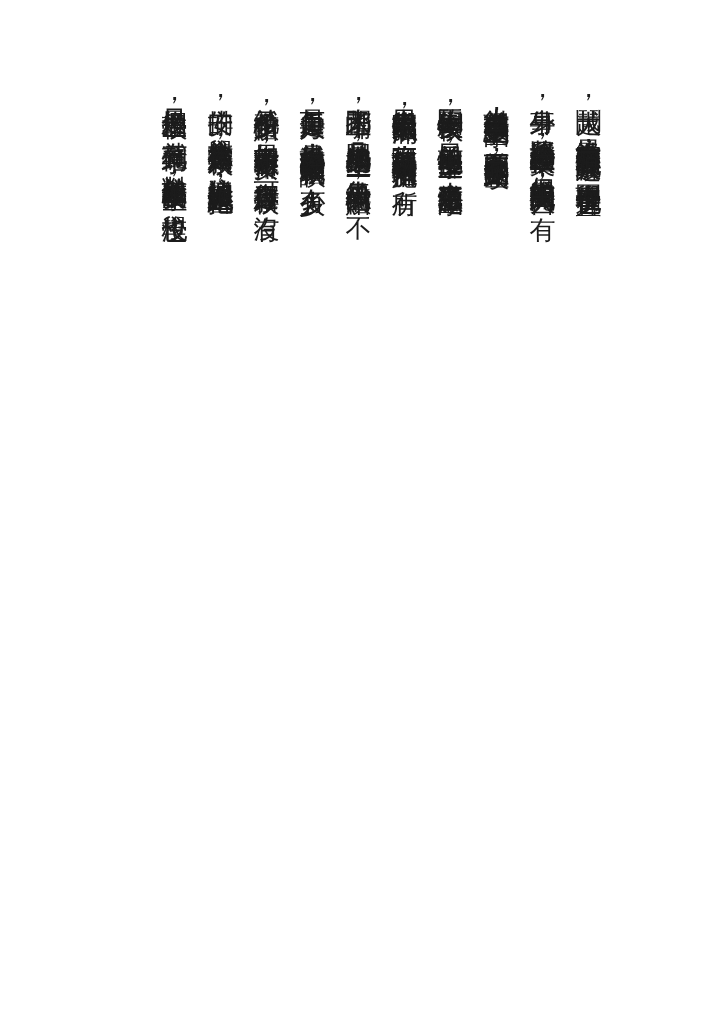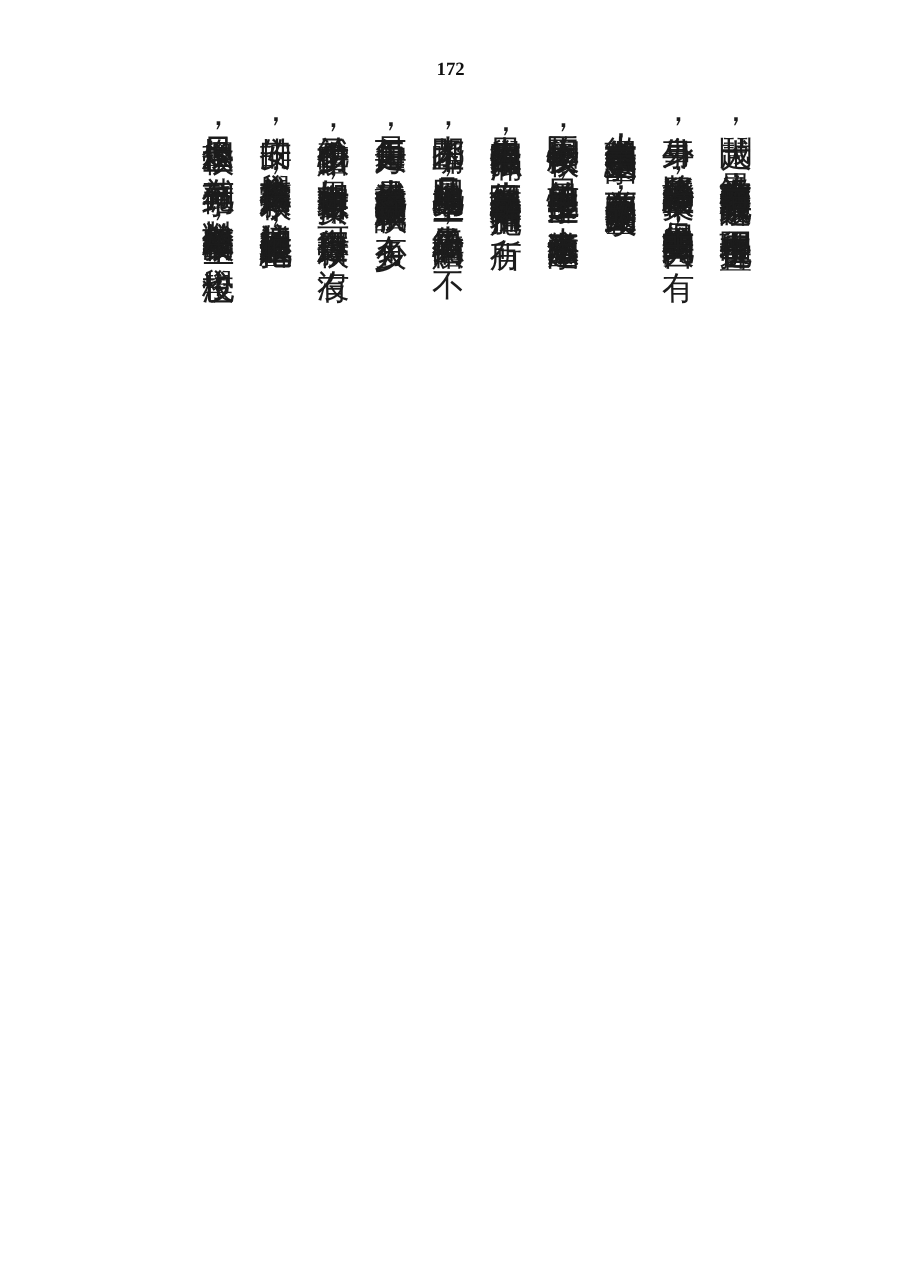--- a/index.html
+++ b/index.html
@@ -41,21 +41,20 @@
   }
   .tcol {
     line-height: 46px;  
     white-space: nowrap;
   }
 </style>
 </head>
 <body>
 
 <div class="page">
-  <div class="page-number">172</div>
 
   <div class="text-block">
     <div class="tcol">鬧越大，最終被害女生的班導師和校長因此被辭退，學園理事長也選擇置</div>
     <div class="tcol">身事外，將這所風評變差的學校捨棄，但是學校並沒有因此關門大吉，有</div>
     <div class="tcol">人從前任理事長手中買下了駒王學園，並在買下學園後立刻開始了整改，</div>
     <div class="tcol">駒王學園恢復女校，目前的男性學生全部退學，本來這一做法激起了學園</div>
     <div class="tcol">中男學生家屬的強烈不滿，但是隨著新任理事長的一系列補償措施，所有</div>
     <div class="tcol">人都閉上了嘴，凡是因此被退學的男學生，每人給予一億日元的賠償，不</div>
     <div class="tcol">是每戶而是每人，也就是說如果家中有複數的孩子在學校就讀，有多少人</div>
     <div class="tcol">就給予多少份賠償，如果家中對孩子自有安排，可自行選擇新學校，沒有</div>

